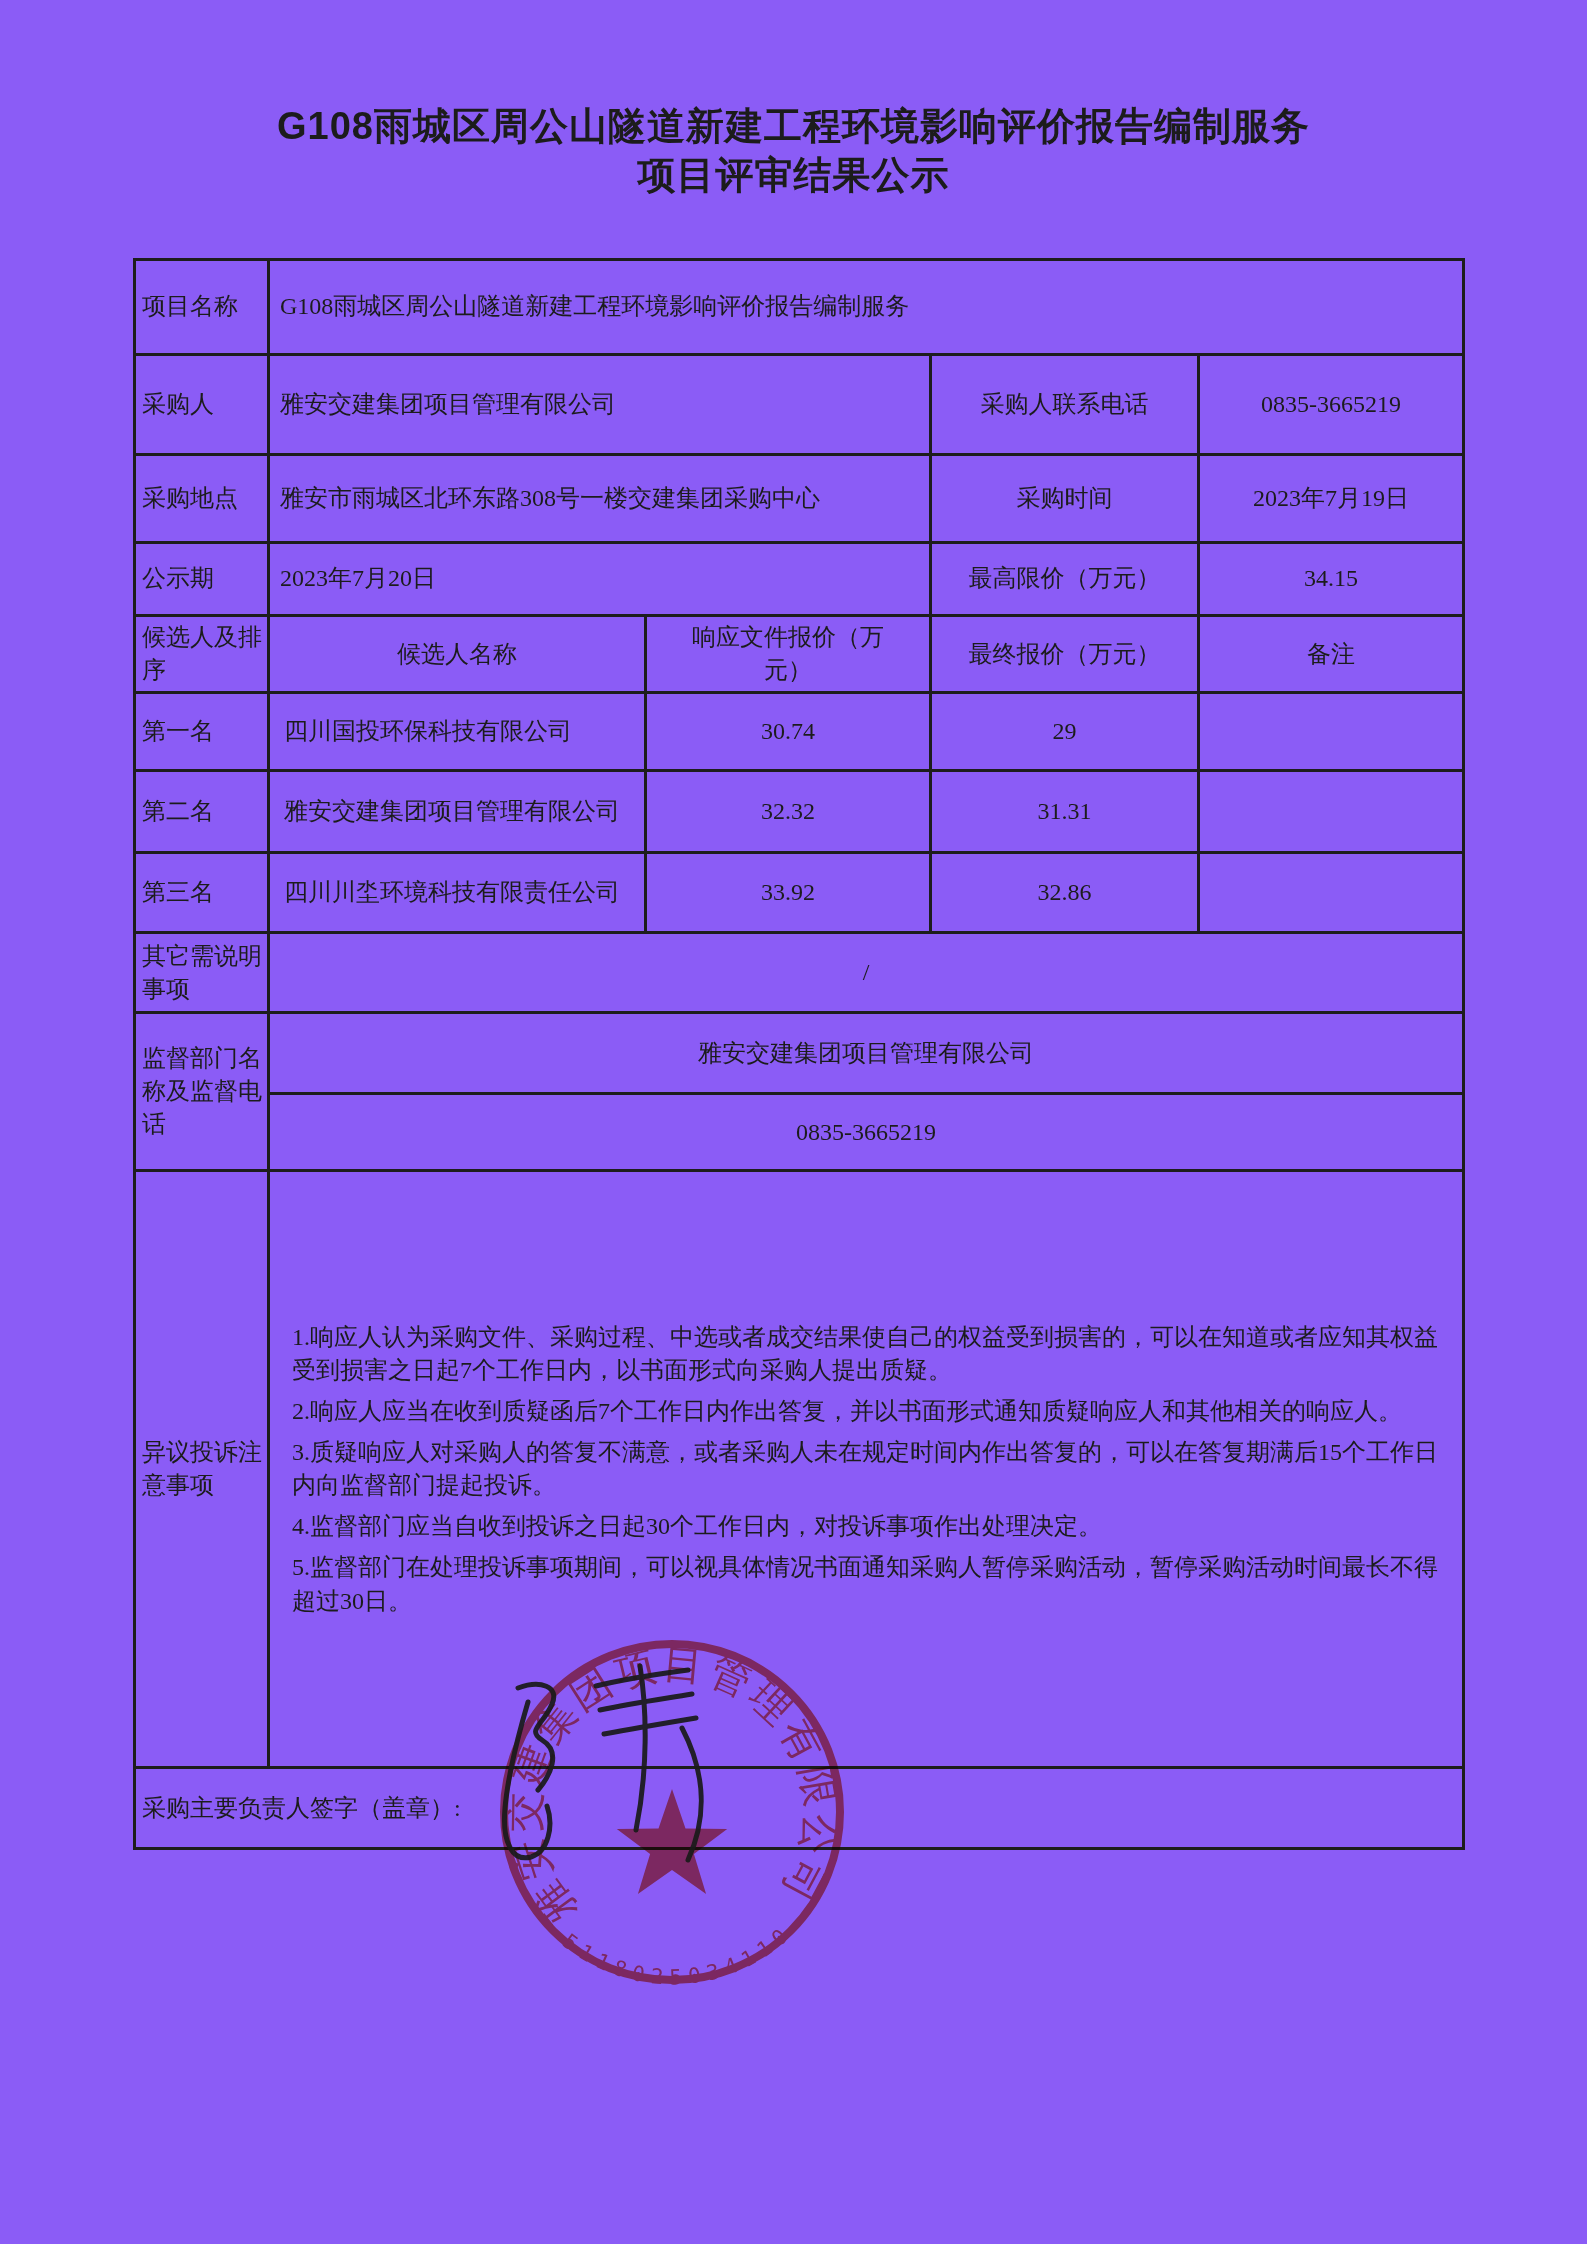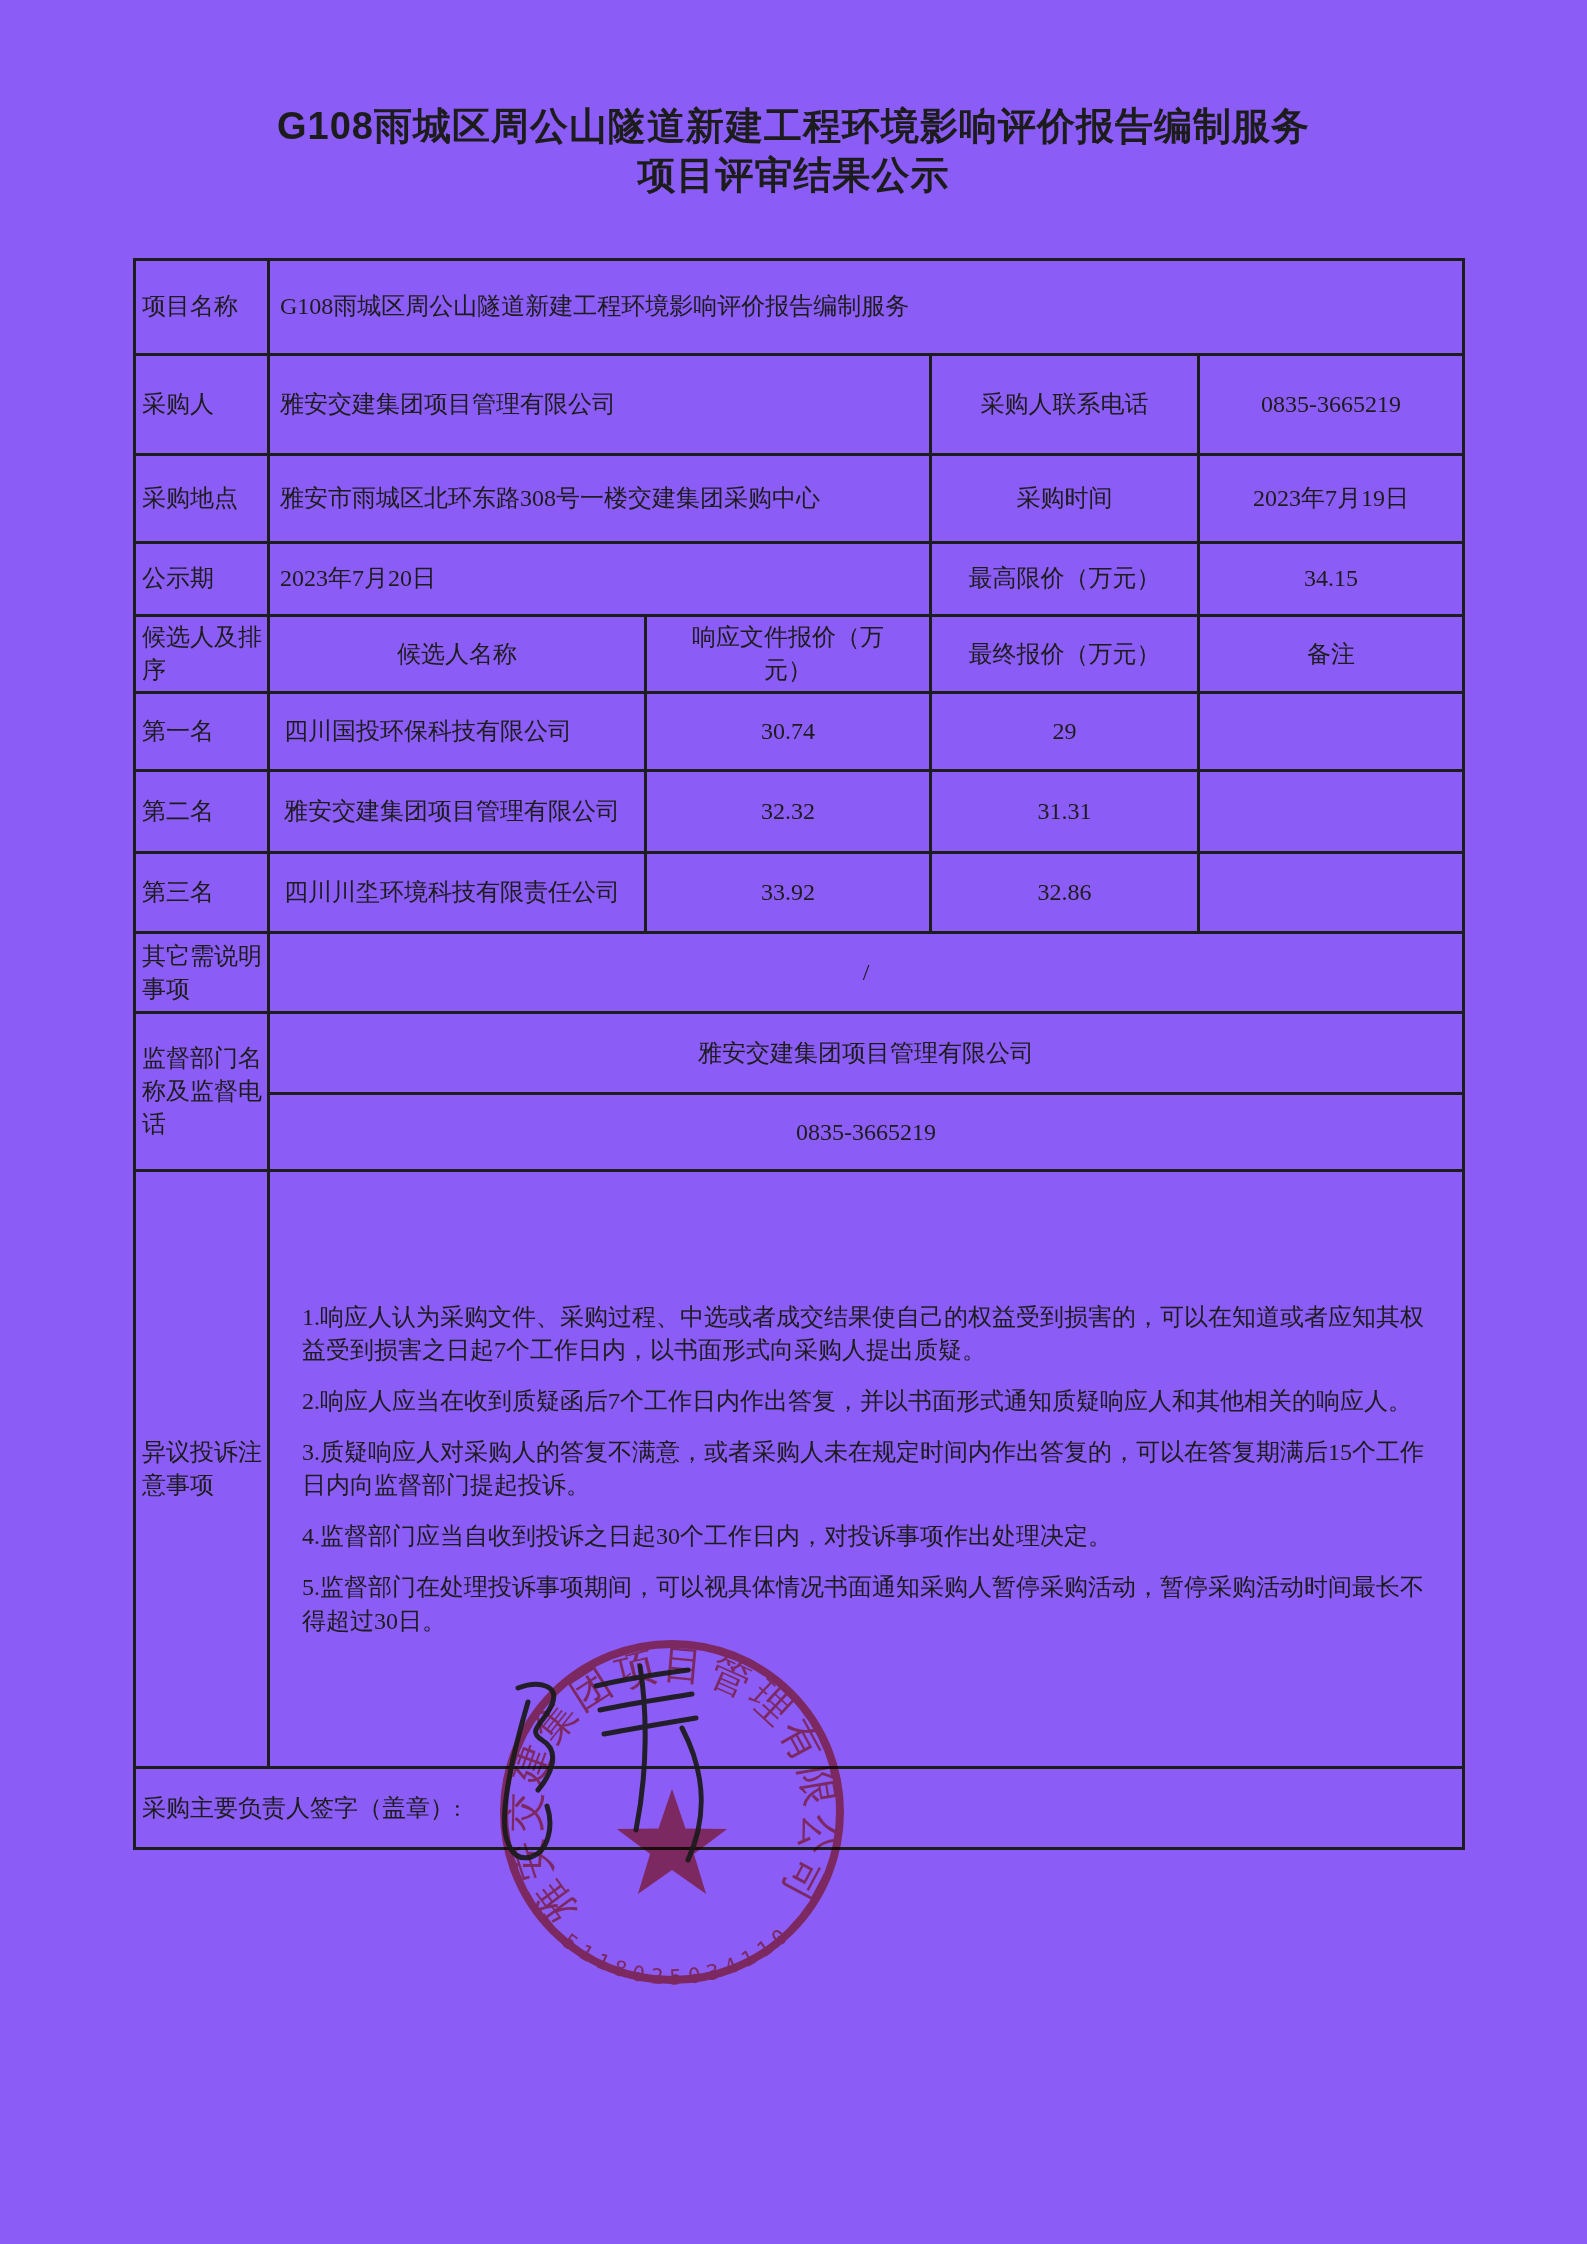--- a/index.html
+++ b/index.html
@@ -35,21 +35,21 @@
     vertical-align:middle;
     padding:4px 10px;
     word-break:break-all;
   }
   .lbl  { padding:4px 4px 4px 6px; }
   .ctr  { text-align:center; padding:4px 14px; }
   .name-cell { padding:4px 12px 4px 14px;margin-left:48px; }
   .hdr-wrap  { text-align:center; padding:4px 26px; }
   .loc-val   { max-width:600px; }
   .notice-cell { padding:6px 14px; }
-  .notice-line { margin:18px; }
+  .notice-line { margin:8px; }
   .sig-cell { padding:4px 4px 4px 6px; }
   .overlay {
     position:absolute;
     left:400px; top:1560px;
     width:560px; height:560px;
     pointer-events:none;
   }
   .stamp-art { mix-blend-mode:multiply; }
   .stamp-stroke { stroke:var(--stamp-color,#e05a4e); fill:none; }
   .stamp-fill   { fill:var(--stamp-color,#e05a4e); }

